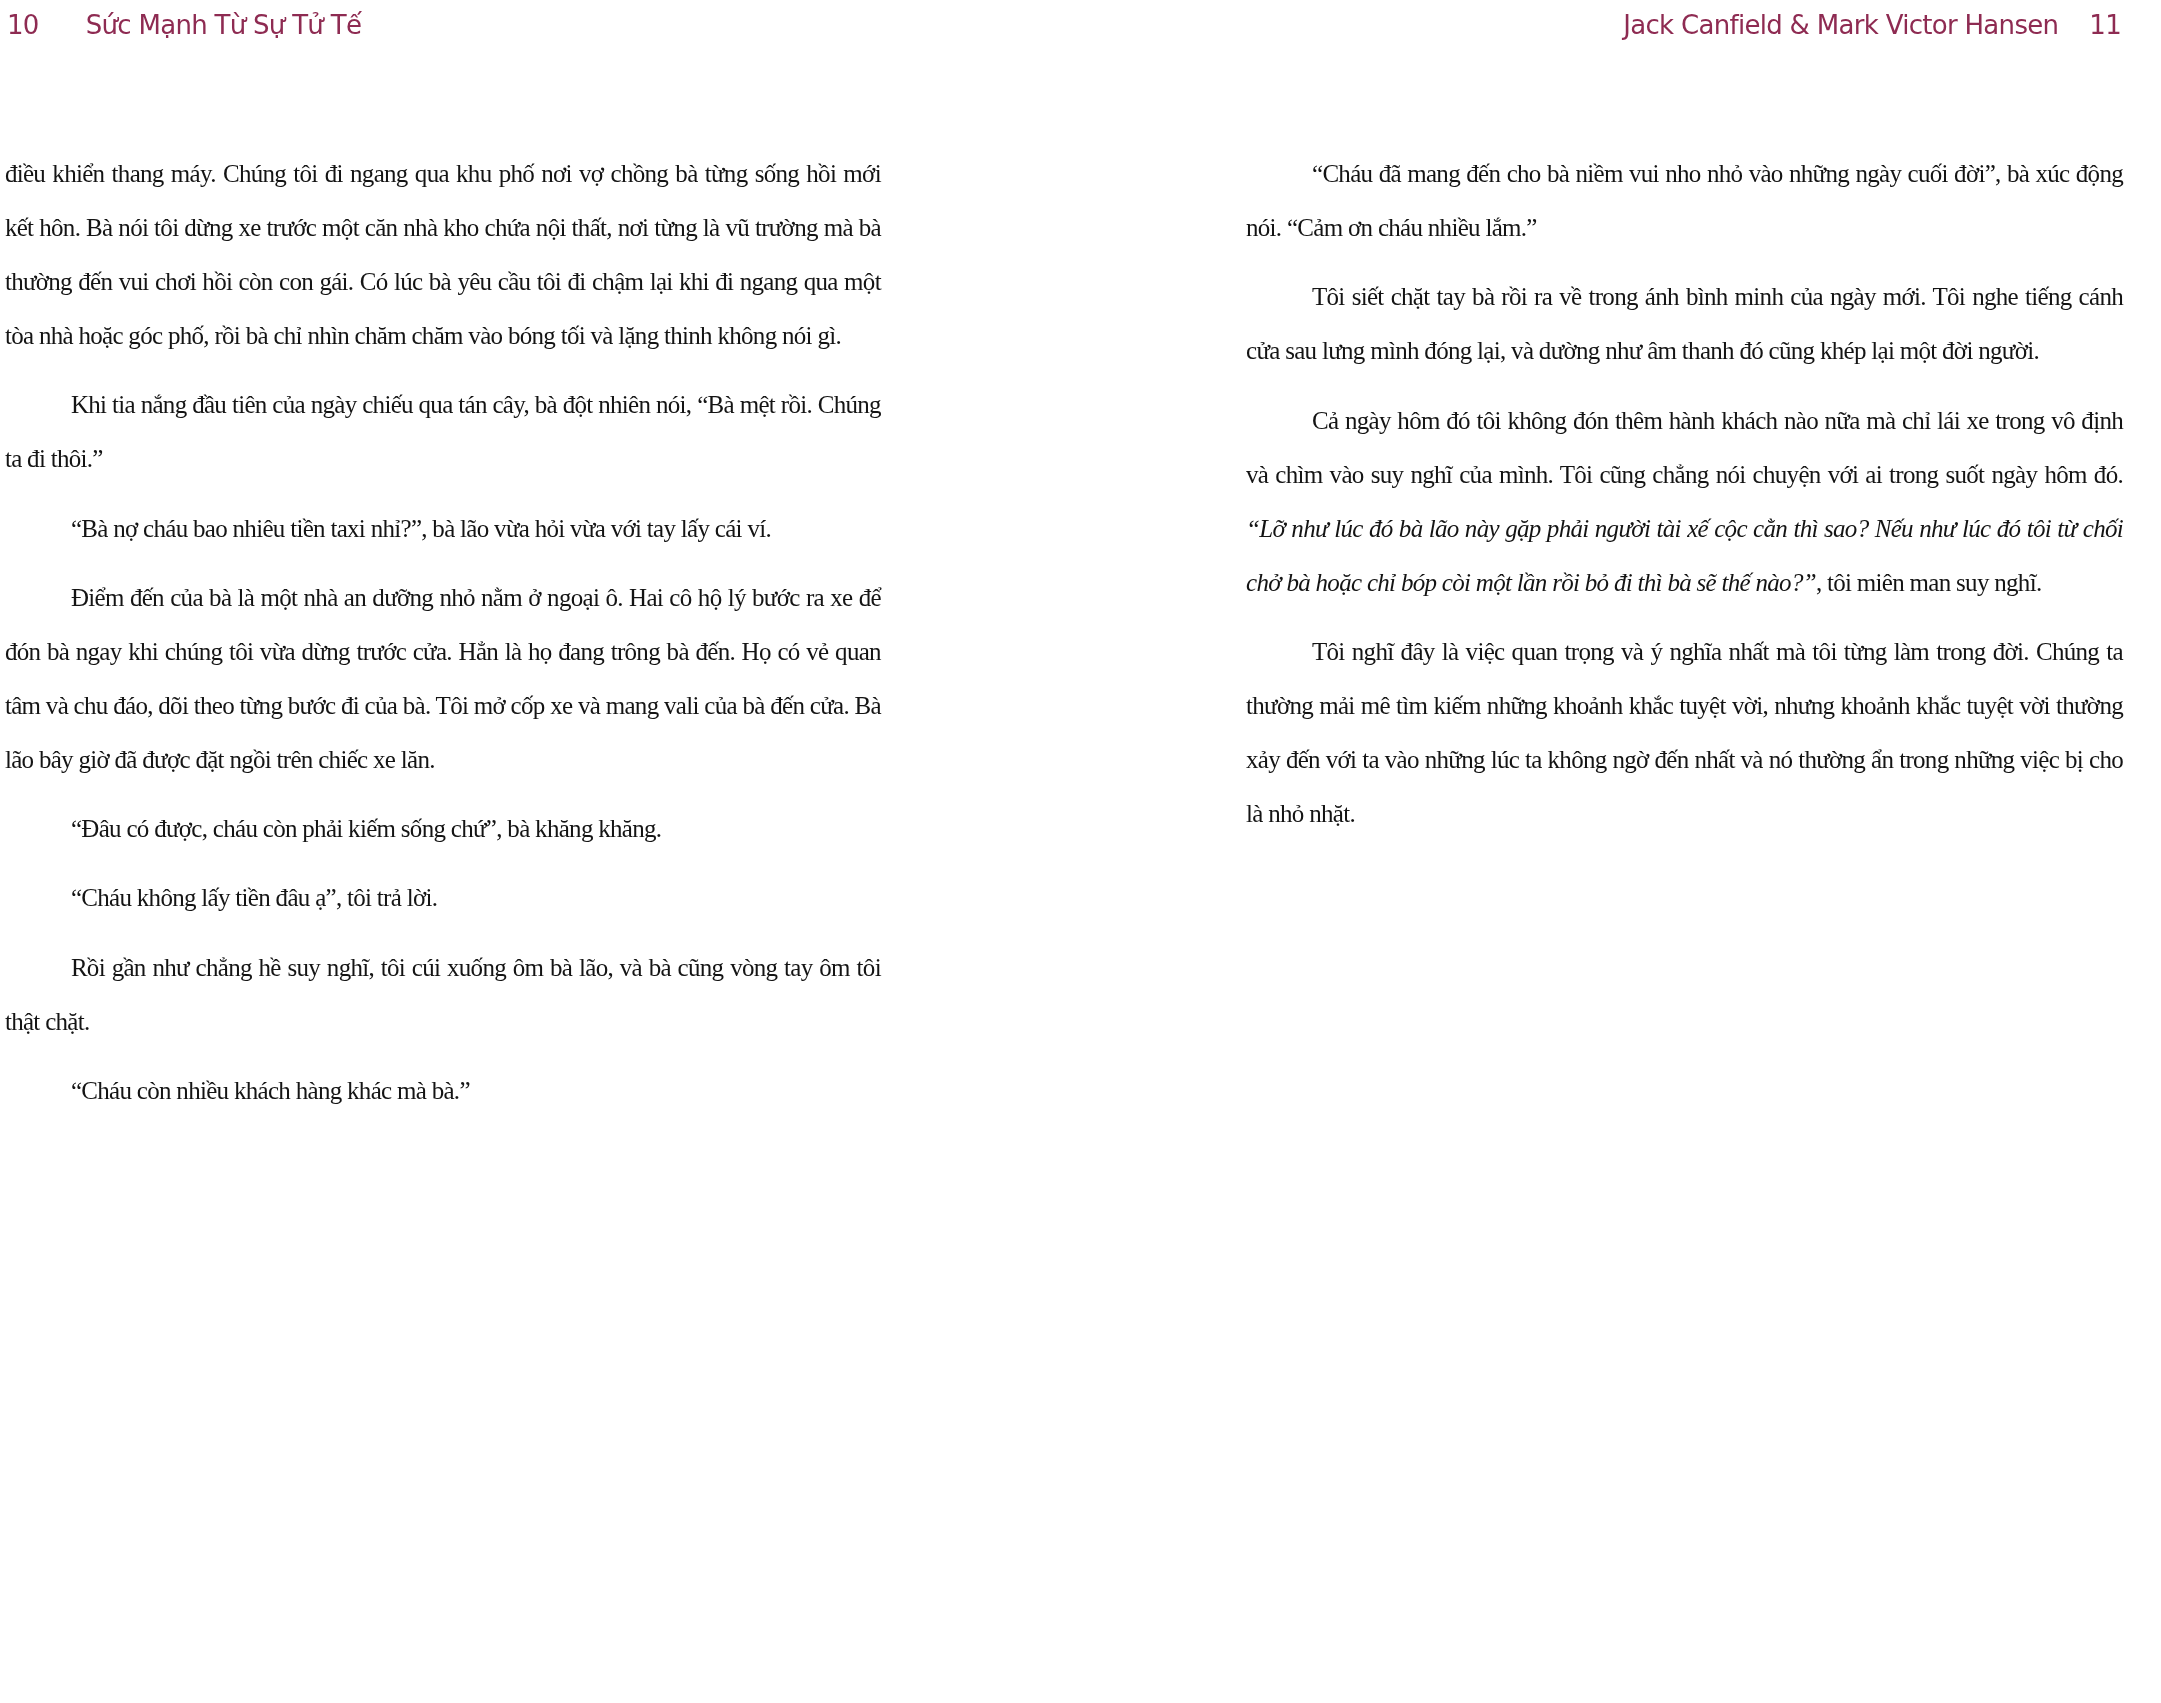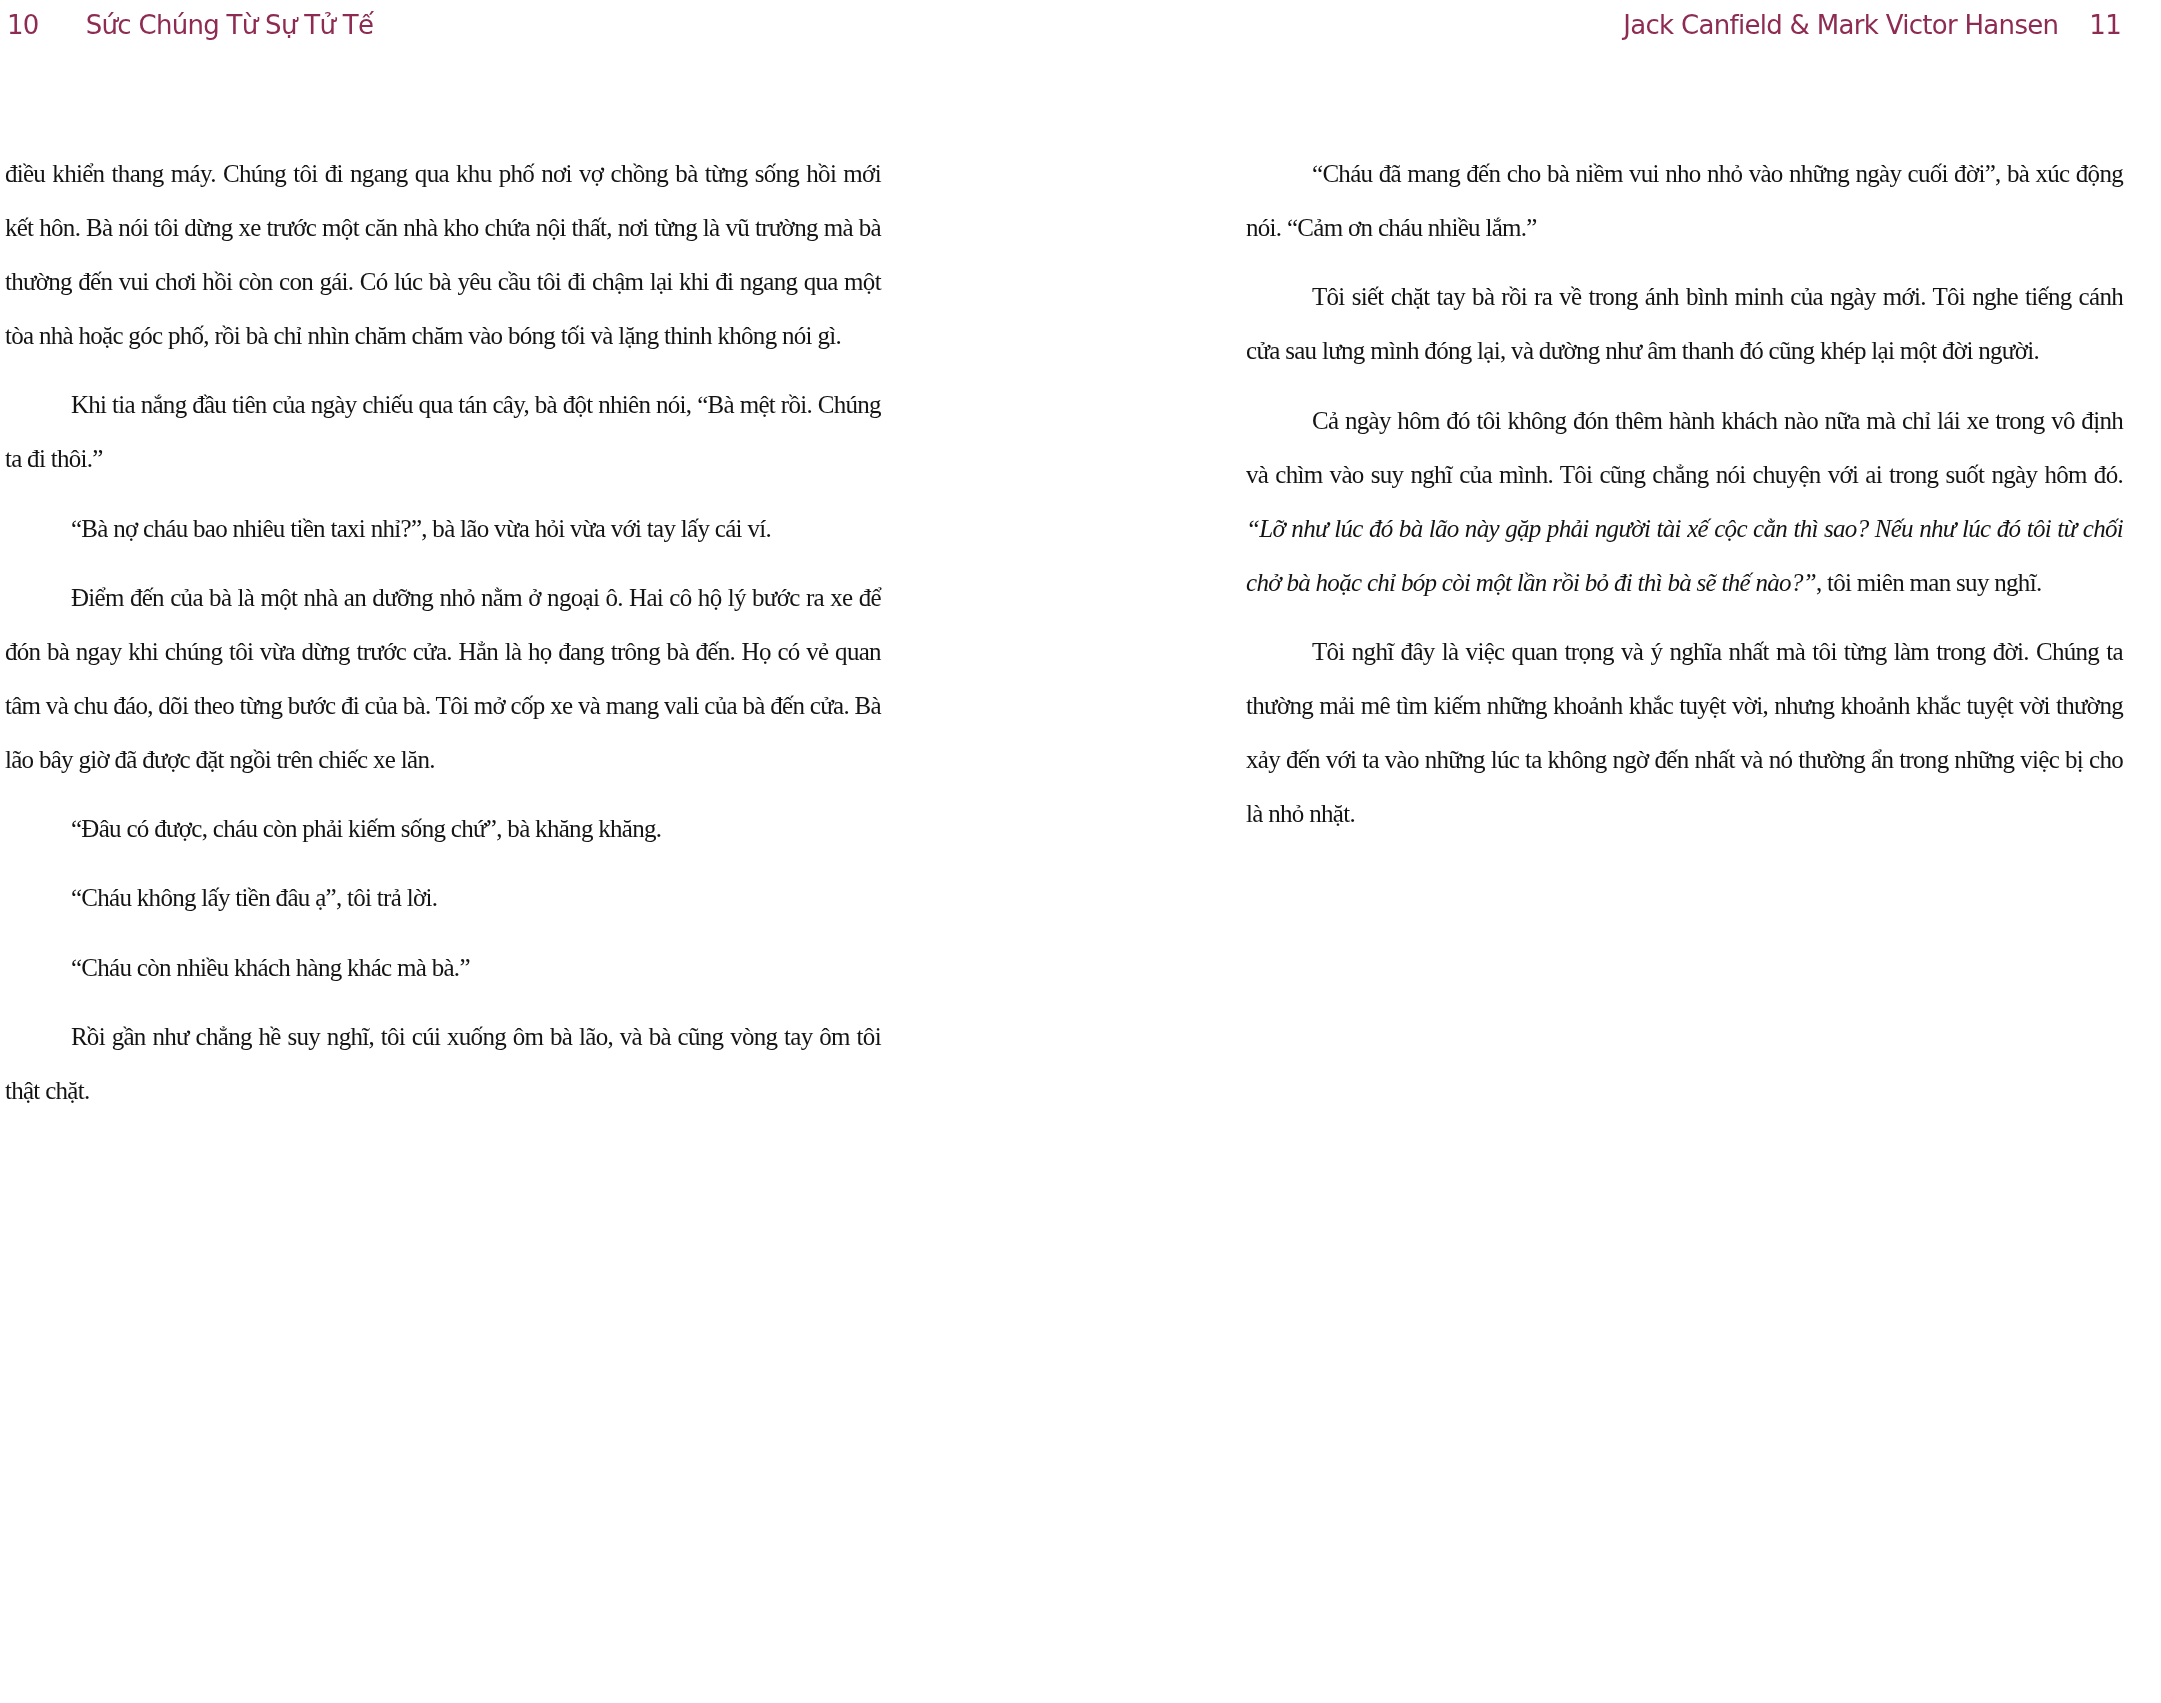--- a/index.html
+++ b/index.html
@@ -43,37 +43,37 @@
   }
   .page-body p + p{margin-top:15.3px;}
   .page-body p.no-indent{text-indent:0;}
   .italic{font-style:italic;}
 </style>
 </head>
 <body>
 
 <header class="running-header left">
   <span>10</span>
-  <span>Sức Chúng Từ Sự Tử Tế</span>
+  <span>Sức Mạnh Từ Sự Tử Tế</span>
 </header>
 
 <header class="running-header right">
   <span>Jack Canfield &amp; Mark Victor Hansen</span>
   <span>11</span>
 </header>
 
 <section class="page-body left">
     <p class="no-indent"><span>điều khiển thang máy. Chúng tôi đi ngang qua khu phố nơi vợ chồng bà từng sống hồi mới kết hôn. Bà nói tôi dừng xe trước một căn nhà kho chứa nội thất, nơi từng là vũ trường mà bà thường đến vui chơi hồi còn con gái. Có lúc bà yêu cầu tôi đi chậm lại khi đi ngang qua một tòa nhà hoặc góc phố, rồi bà chỉ nhìn chăm chăm vào bóng tối và lặng thinh không nói gì.</span></p>
     <p><span>Khi tia nắng đầu tiên của ngày chiếu qua tán cây, bà đột nhiên nói, “Bà mệt rồi. Chúng ta đi thôi.”</span></p>
     <p><span>“Bà nợ cháu bao nhiêu tiền taxi nhỉ?”, bà lão vừa hỏi vừa với tay lấy cái ví.</span></p>
     <p><span>Điểm đến của bà là một nhà an dưỡng nhỏ nằm ở ngoại ô. Hai cô hộ lý bước ra xe để đón bà ngay khi chúng tôi vừa dừng trước cửa. Hẳn là họ đang trông bà đến. Họ có vẻ quan tâm và chu đáo, dõi theo từng bước đi của bà. Tôi mở cốp xe và mang vali của bà đến cửa. Bà lão bây giờ đã được đặt ngồi trên chiếc xe lăn.</span></p>
     <p><span>“Đâu có được, cháu còn phải kiếm sống chứ”, bà khăng khăng.</span></p>
     <p><span>“Cháu không lấy tiền đâu ạ”, tôi trả lời.</span></p>
+    <p><span>Rồi gần như chẳng hề suy nghĩ, tôi cúi xuống ôm bà lão, và bà cũng vòng tay ôm tôi thật chặt.</span></p>
     <p><span>“Cháu còn nhiều khách hàng khác mà bà.”</span></p>
-    <p><span>Rồi gần như chẳng hề suy nghĩ, tôi cúi xuống ôm bà lão, và bà cũng vòng tay ôm tôi thật chặt.</span></p>
   </section>
 <section class="page-body right">
     <p><span>“Cháu đã mang đến cho bà niềm vui nho nhỏ vào những ngày cuối đời”, bà xúc động nói. “Cảm ơn cháu nhiều lắm.”</span></p>
     <p><span>Tôi siết chặt tay bà rồi ra về trong ánh bình minh của ngày mới. Tôi nghe tiếng cánh cửa sau lưng mình đóng lại, và dường như âm thanh đó cũng khép lại một đời người.</span></p>
     <p><span>Cả ngày hôm đó tôi không đón thêm hành khách nào nữa mà chỉ lái xe trong vô định và chìm vào suy nghĩ của mình. Tôi cũng chẳng nói chuyện với ai trong suốt ngày hôm đó. </span><span class="italic">“Lỡ như lúc đó bà lão này gặp phải người tài xế cộc cằn thì sao? Nếu như lúc đó tôi từ chối chở bà hoặc chỉ bóp còi một lần rồi bỏ đi thì bà sẽ thế nào?”</span><span>, tôi miên man suy nghĩ.</span></p>
     <p><span>Tôi nghĩ đây là việc quan trọng và ý nghĩa nhất mà tôi từng làm trong đời. Chúng ta thường mải mê tìm kiếm những khoảnh khắc tuyệt vời, nhưng khoảnh khắc tuyệt vời thường xảy đến với ta vào những lúc ta không ngờ đến nhất và nó thường ẩn trong những việc bị cho là nhỏ nhặt.</span></p>
   </section>
 
 
 </body></html>

